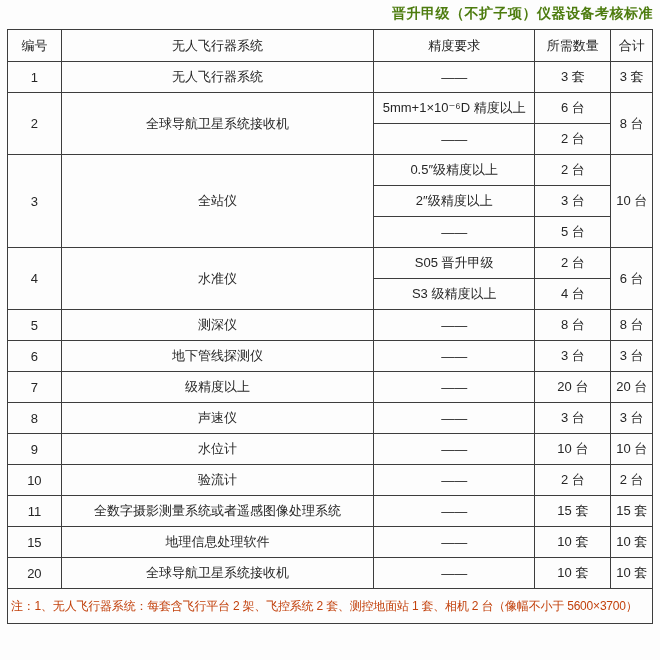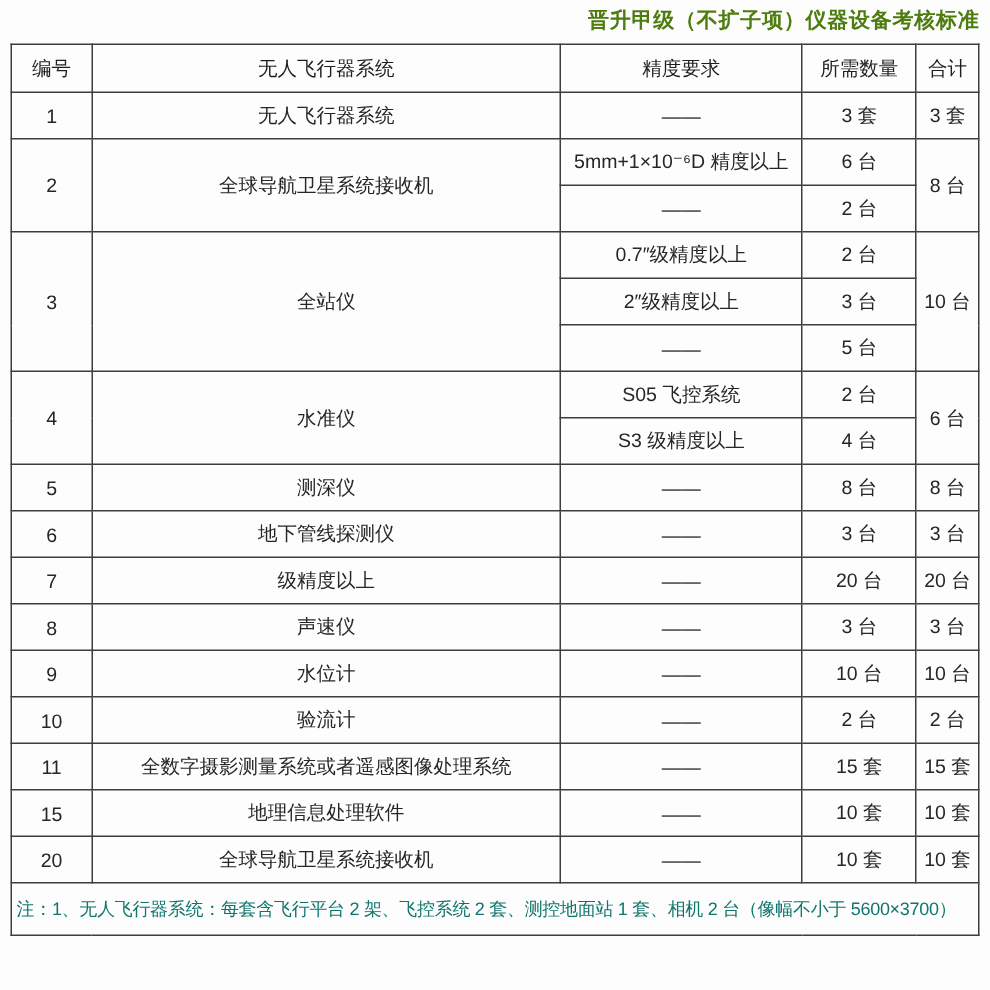--- a/index.html
+++ b/index.html
@@ -51,21 +51,21 @@
   .col-prec     { width: 159px; }
   .col-qty      { width: 75px;  }
   .col-total    { width: 41px;  }
   .equip-table td.note-cell {
     text-align: left;
     font-size: 12px;
     padding: 3px 3px;
     height: 28px;
     white-space: nowrap;
     letter-spacing: -0.2px;
-    color: #0f766e;
+    color: #c2410c;
   }
 </style>
 </head>
 <body>
 
 <div class="page">
 
   <div class="doc-title">晋升甲级（不扩子项）仪器设备考核标准</div>
 
   <table class="equip-table">
@@ -103,37 +103,37 @@
         <td rowspan="2">8 台</td>
       </tr>
       <tr>
         <td>——</td>
         <td>2 台</td>
       </tr>
 
       <tr>
         <td rowspan="3">3</td>
         <td rowspan="3">全站仪</td>
-        <td>0.7″级精度以上</td>
+        <td>0.5″级精度以上</td>
         <td>2 台</td>
         <td rowspan="3">10 台</td>
       </tr>
       <tr>
         <td>2″级精度以上</td>
         <td>3 台</td>
       </tr>
       <tr>
         <td>——</td>
         <td>5 台</td>
       </tr>
 
       <tr>
         <td rowspan="2">4</td>
         <td rowspan="2">水准仪</td>
-        <td>S05 飞控系统</td>
+        <td>S05 晋升甲级</td>
         <td>2 台</td>
         <td rowspan="2">6 台</td>
       </tr>
       <tr>
         <td>S3 级精度以上</td>
         <td>4 台</td>
       </tr>
 
       <tr>
         <td>5</td>

